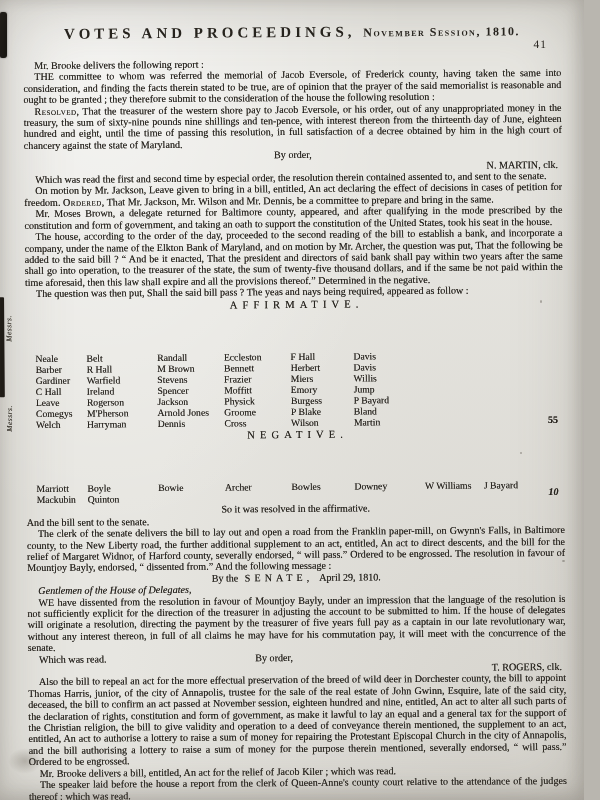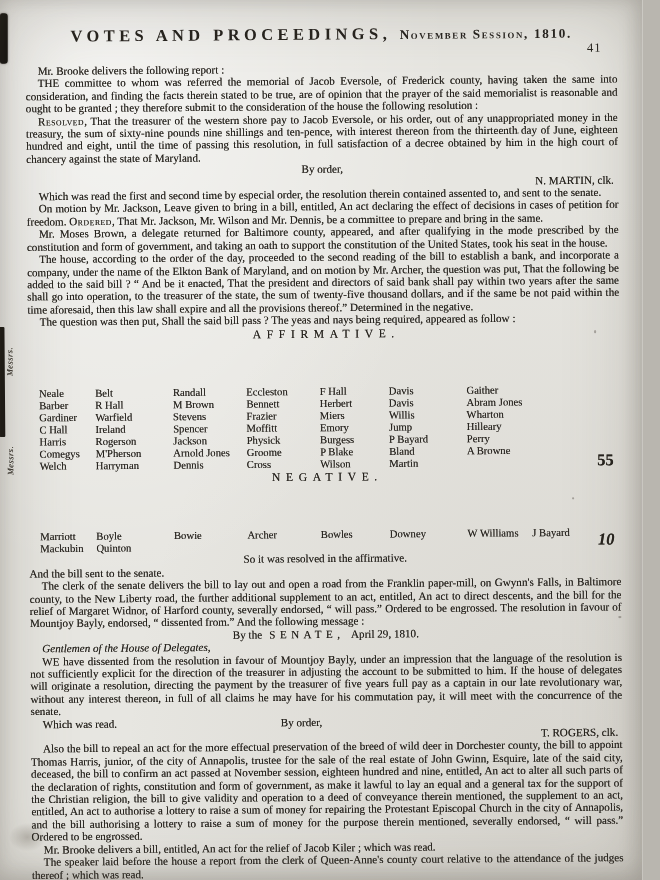--- a/index.html
+++ b/index.html
@@ -43,21 +43,21 @@
     text-align:center;letter-spacing:.48em;font-size:10.6px;margin:1px 0 1px 0;
     text-indent:.48em;
   }
   .vote-grid{
     position:relative;display:grid;grid-template-columns:6.5fr 9fr 8.5fr 8.5fr 8fr 9fr 7.5fr 9fr;
     width:calc(100% - 10px);padding-left:10px;box-sizing:border-box;
   }
   .vote-col{display:flex;flex-direction:column;margin-top:40px;}
   .vote-col .vname{font-size:9.7px;line-height:11px;white-space:nowrap;
     text-shadow:0 0 .4px rgba(35,30,25,.6);}
-  .vote-count{position:absolute;right:-4px;bottom:1px;font-size:15px;font-weight:bold;}
+  .vote-count{position:absolute;right:-4px;bottom:1px;font-size:10px;font-weight:bold;}
   .neg-count{bottom:4px;font-style:italic;}
   .messrs{
     position:absolute;left:-22px;font-size:7.5px;font-style:italic;color:#3a362f;
     writing-mode:vertical-rl;transform:rotate(180deg);letter-spacing:.5px;
   }
   .bind-bar{position:absolute;left:-26px;top:-4px;width:5px;height:100px;background:#14110d;border-radius:1px;}
   .corner-mark{position:absolute;left:0;top:12px;width:7px;height:46px;background:#100e0b;border-radius:2px 3px 3px 2px;box-shadow:0 0 2px rgba(20,15,10,.5);}
   .smudge{position:absolute;left:8px;bottom:26px;width:34px;height:26px;border-radius:50%;
     background:radial-gradient(ellipse, rgba(90,82,70,.30), rgba(90,82,70,0) 70%);}
   .speck{position:absolute;border-radius:50%;background:rgba(55,48,40,.35);}
@@ -106,21 +106,21 @@
         <div class="messrs" style="top:14px;">Messrs.</div>
         <div class="messrs" style="top:104px;">Messrs.</div>
 
         <div class="vote-label">AFFIRMATIVE.</div>
         <div class="vote-grid">
           <div class="vote-col">
               <span class="vname">Neale</span>
               <span class="vname">Barber</span>
               <span class="vname">Gardiner</span>
               <span class="vname">C Hall</span>
-              <span class="vname">Harris</span>
+              <span class="vname">Leave</span>
               <span class="vname">Comegys</span>
               <span class="vname">Welch</span>
             </div>
           <div class="vote-col">
               <span class="vname">Belt</span>
               <span class="vname">R Hall</span>
               <span class="vname">Warfield</span>
               <span class="vname">Ireland</span>
               <span class="vname">Rogerson</span>
               <span class="vname">M'Pherson</span>
@@ -155,28 +155,20 @@
             </div>
           <div class="vote-col">
               <span class="vname">Davis</span>
               <span class="vname">Davis</span>
               <span class="vname">Willis</span>
               <span class="vname">Jump</span>
               <span class="vname">P Bayard</span>
               <span class="vname">Bland</span>
               <span class="vname">Martin</span>
             </div>
-          <div class="vote-col">
-              <span class="vname">Gaither</span>
-              <span class="vname">Abram Jones</span>
-              <span class="vname">Wharton</span>
-              <span class="vname">Hilleary</span>
-              <span class="vname">Perry</span>
-              <span class="vname">A Browne</span>
-            </div>
           <div class="vote-count">55</div>
         </div>
 
         <div class="vote-label">NEGATIVE.</div>
         <div class="vote-grid">
           <div class="vote-col">
               <span class="vname">Marriott</span>
               <span class="vname">Mackubin</span>
             </div>
           <div class="vote-col">

